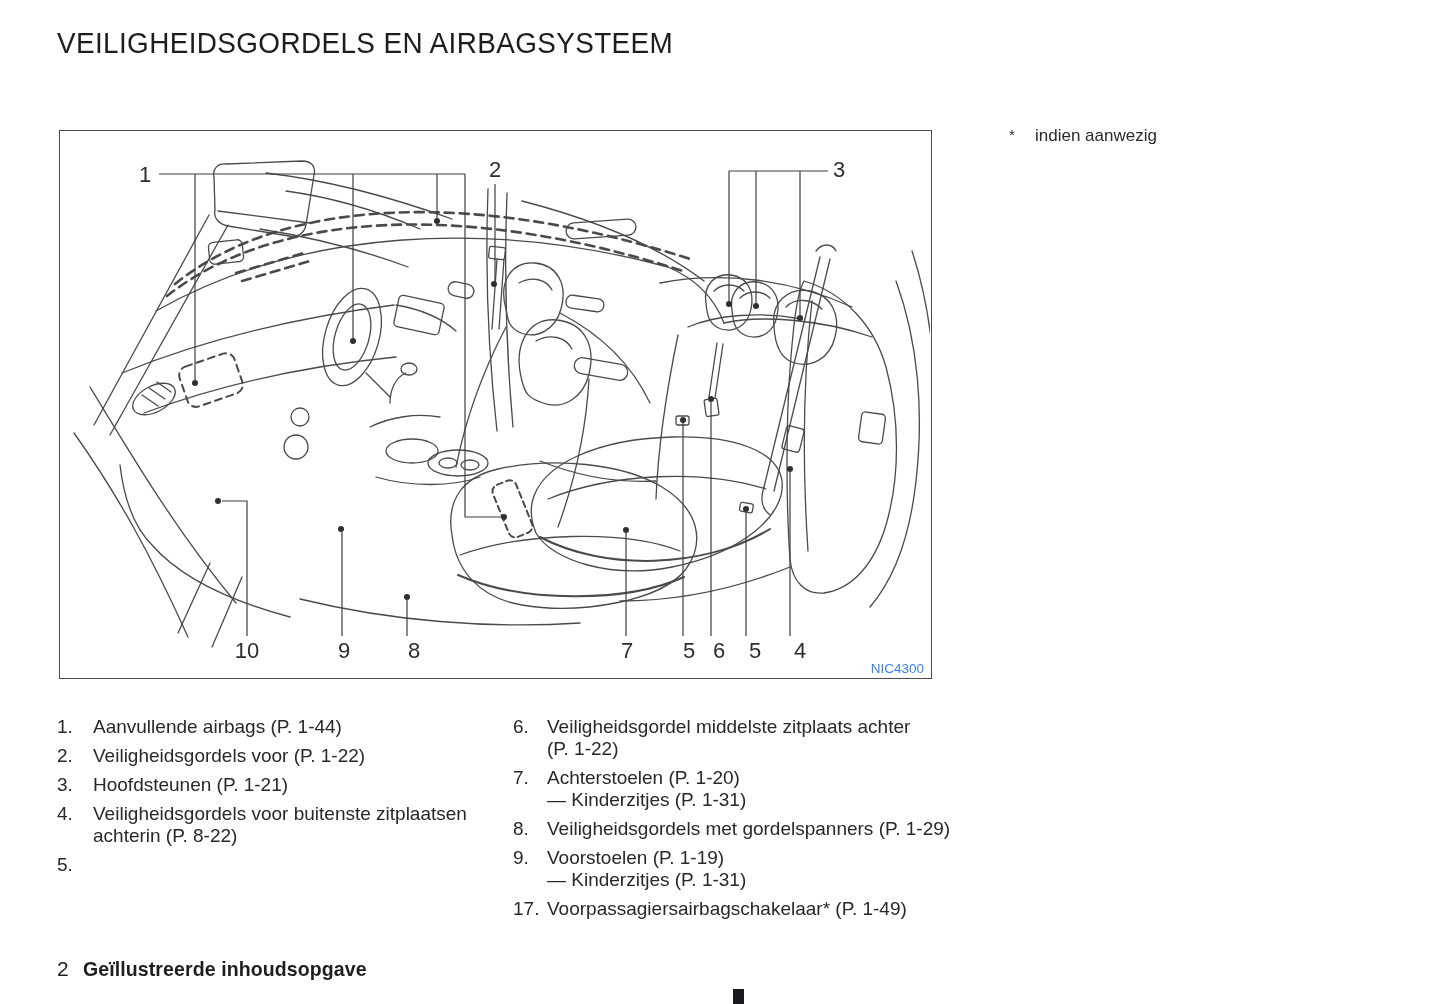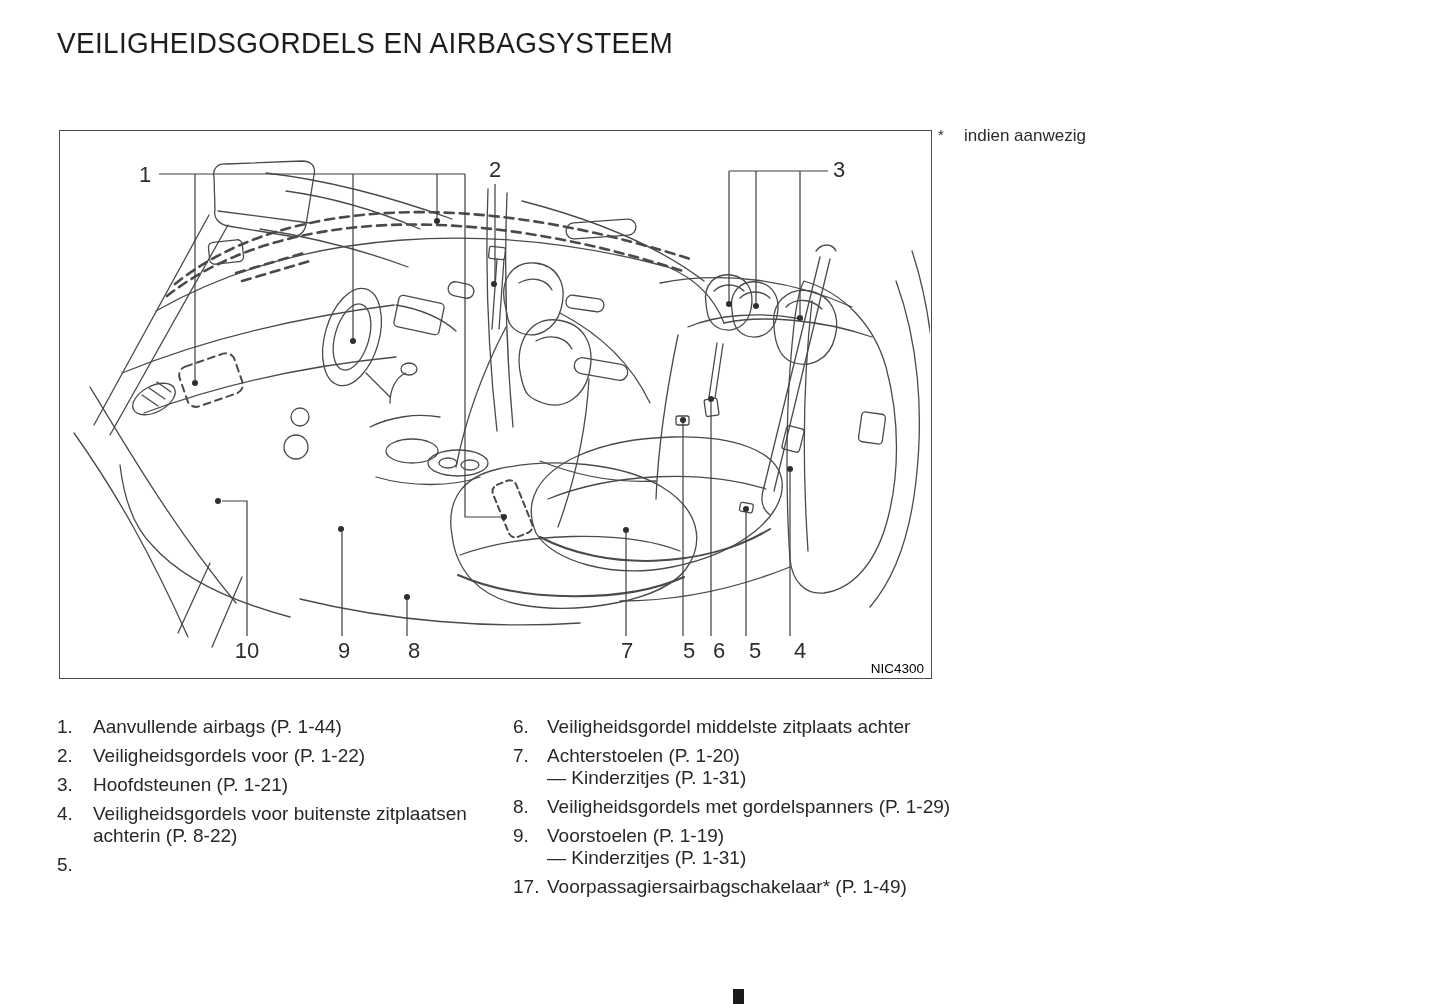--- a/index.html
+++ b/index.html
@@ -1,25 +1,25 @@
 <!DOCTYPE html>
 <html><head>
 <meta charset="utf-8">
 <style>
   html,body{margin:0;padding:0;background:#ffffff;}
   #page{position:relative;width:1162px;height:1004px;background:#ffffff;overflow:hidden;
         font-family:"Liberation Sans", sans-serif;color:#262626;}
   .title{position:absolute;left:57px;top:28px;font-size:30px;line-height:1;
          letter-spacing:.4px;color:#1d1d1d;font-weight:500;
          transform:scaleX(.93);transform-origin:left top;white-space:nowrap;}
-  .note{position:absolute;left:938px;top:126px;font-size:17px;color:#2a2a2a;}
+  .note{position:absolute;left:1009px;top:126px;font-size:17px;color:#2a2a2a;}
   .note .sym{display:inline-block;width:26px;font-size:15px;vertical-align:top;}
   .figure-box{position:absolute;left:59px;top:130px;width:873px;height:549px;
               border:1.5px solid #4c4c4c;box-sizing:border-box;background:#fff;}
-  .fig-code{position:absolute;right:7px;bottom:2px;font-size:13.5px;color:#000000;}
+  .fig-code{position:absolute;right:7px;bottom:2px;font-size:13.5px;color:#3b82f6;}
   .legend{position:absolute;top:716px;font-size:19px;line-height:22px;color:#282828;}
   .legend.left{left:57px;width:430px;}
   .legend.right{left:513px;width:440px;}
   .li{display:flex;margin-bottom:7px;}
   .li .num{flex:0 0 36px;}
   .legend.right .li .num{flex:0 0 34px;}
   .li .txt{flex:1;}
   .footer{position:absolute;left:57px;top:956px;font-size:21px;line-height:1.2;color:#1e1e1e;}
   .footer .pg{display:inline-block;margin-right:14px;font-weight:400;}
   .footer .sec{display:inline-block;font-weight:700;transform:scaleX(.93);
@@ -216,20 +216,21 @@
       <div class="txt">
       </div>
     </div>
   </div>
 
   <div class="legend right">
     <div class="li">
       <div class="num">6.</div>
       <div class="txt">
         <div>Veiligheidsgordel middelste zitplaats achter</div>
+        <div>(P. 1-22)</div>
       </div>
     </div>
     <div class="li">
       <div class="num">7.</div>
       <div class="txt">
         <div>Achterstoelen (P. 1-20)</div>
         <div>— Kinderzitjes (P. 1-31)</div>
       </div>
     </div>
     <div class="li">
@@ -246,17 +247,20 @@
       </div>
     </div>
     <div class="li">
       <div class="num">17.</div>
       <div class="txt">
           <div>Voorpassagiersairbagschakelaar* (P. 1-49)</div>
         </div>
     </div>
   </div>
 
+  <div class="footer">
+    <span class="pg">2</span><span class="sec">Geïllustreerde inhoudsopgave</span>
+  </div>
 
   <div class="mark mark1"></div>
   <div class="mark mark2"></div>
 
 </div>
 
 </body></html>

